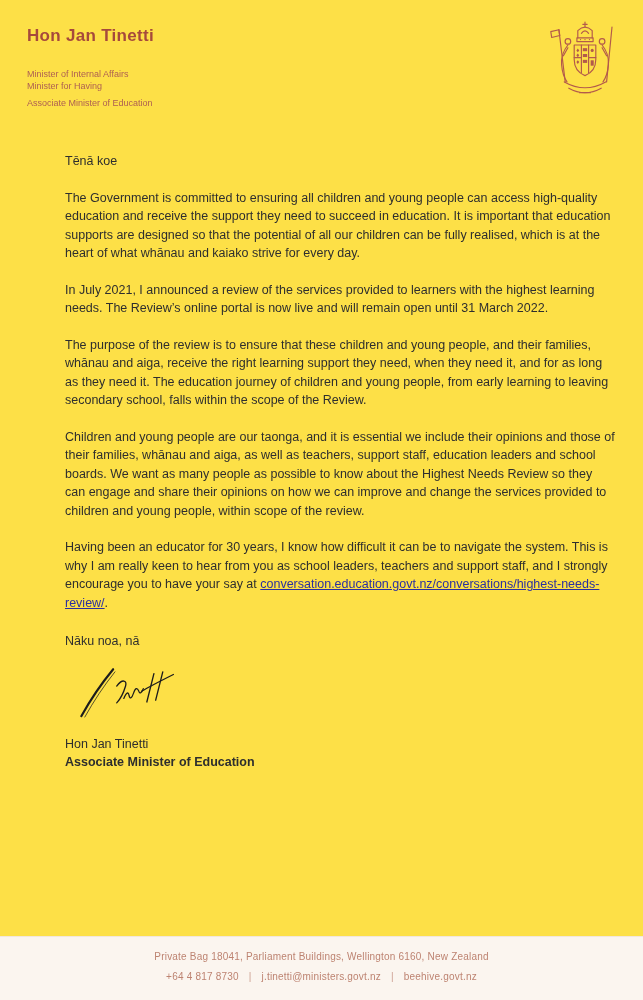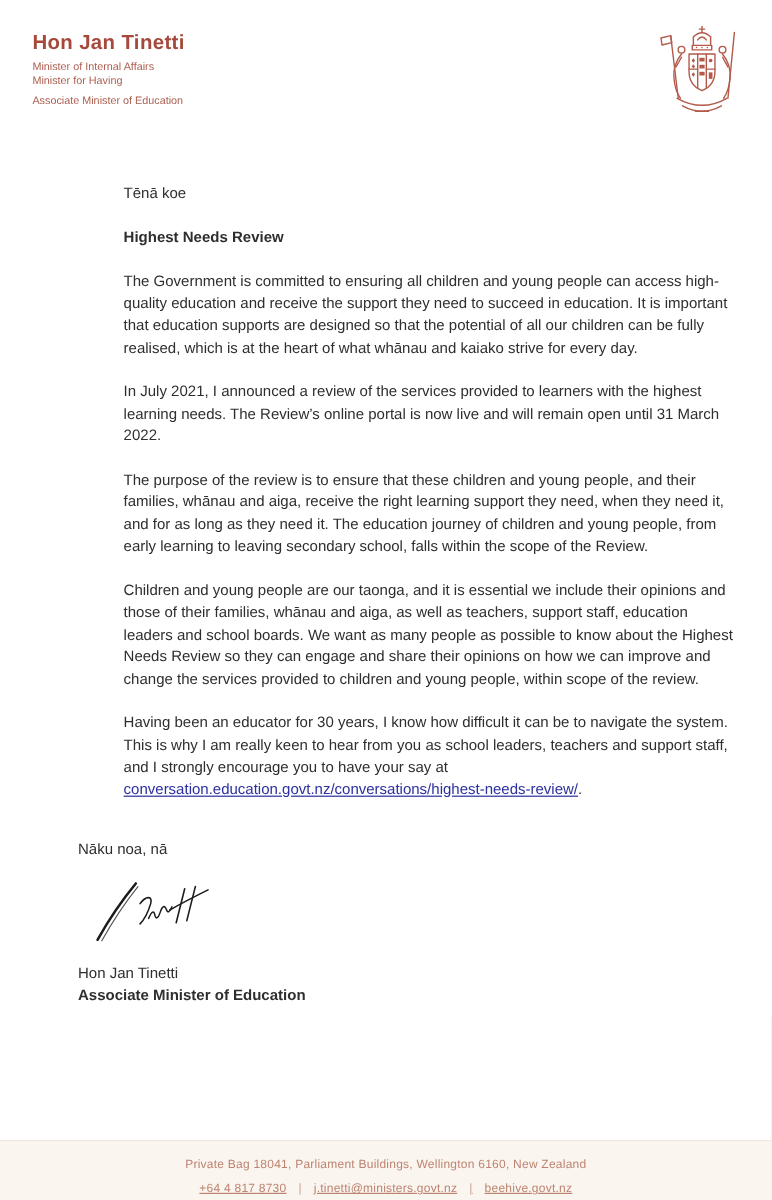--- a/index.html
+++ b/index.html
@@ -1,53 +1,53 @@
 <!DOCTYPE html>
 <html><head>
 <meta charset="utf-8">
 <style>
   * { margin:0; padding:0; box-sizing:border-box; }
   html,body { background:#e8e8e8; }
   .page {
     position:relative;
     width:643px; height:1000px;
     margin:0 auto;
-    background:#ffffff;
+    background:#fde047;
     font-family:"Liberation Sans", sans-serif;
     overflow:hidden;
   }
   
   .header { position:absolute; top:26px; left:27px; }
   .minister-name {
     font-size:17px; font-weight:bold; color:#a6493c; letter-spacing:.3px;
   }
-  .minister-titles { margin-top:3px; }
+  .minister-titles { margin-top:22px; }
   .title-line { font-size:9px; line-height:12px; color:#ae6052; }
   .title-line.assoc { margin-top:5px; }
   .crest { position:absolute; top:16px; right:13px; width:90px; height:94px; }
   
   .letter {
     position:absolute; top:152px; left:65px; width:550px;
     color:#2e2e2e; font-size:12.5px; line-height:18.5px;
   }
-  .letter .block { margin-bottom:18px;margin-left:38px; }
+  .letter .block { margin-bottom:18px; }
   .subject { font-weight:bold; }
   .body-link { color:#2b2fa0; text-decoration:underline; }
-  .closing { margin-top:32px; margin-bottom:12px; }
+  .closing { margin-top:20px; margin-bottom:12px; }
   .signature { width:126px; height:62px; margin:0 0 10px 2px; display:block; }
   .signoff-name { line-height:18px; }
   .signoff-title { font-weight:bold; line-height:18px; }
   
   .footer {
-    position:absolute; left:0; right:0; bottom:0; height:50px;
+    position:absolute; left:0; right:0; bottom:0; height:64px;
     background:#fbf5ef; border-top:1px solid #f2e7dd;
     text-align:center; color:#bd8371; padding-top:13px;
     font-size:10px; line-height:13px; letter-spacing:.2px;
   }
-  .footer-line2 { margin-top:7px;text-decoration:underline; }
+  .footer-line2 { margin-top:7px; }
   .footer .sep { margin:0 10px; color:#ceA193; }
 </style>
 </head>
 <body>
 
 <div class="page">
 
   <div class="header">
     <div class="minister-name">Hon Jan Tinetti</div>
     <div class="minister-titles">
@@ -96,21 +96,20 @@
     <path d="M69,35 l5,9"></path>
 
     <path d="M27,73 Q50,86 73,73"></path>
     <path d="M32,80 Q50,90 68,80"></path>
     <path d="M44,85 h12"></path>
   </svg>
 
   <div class="letter">
     <div class="block">Tēnā koe</div>
 
-    <div class="block subject">Highest Needs Review</div>
 
     <p class="block">The Government is committed to ensuring all children and young people can access high-quality education and receive the support they need to succeed in education. It is important that education supports are designed so that the potential of all our children can be fully realised, which is at the heart of what whānau and kaiako strive for every day.</p>
     <p class="block">In July 2021, I announced a review of the services provided to learners with the highest learning needs. The Review’s online portal is now live and will remain open until 31 March 2022.</p>
     <p class="block">The purpose of the review is to ensure that these children and young people, and their families, whānau and aiga, receive the right learning support they need, when they need it, and for as long as they need it. The education journey of children and young people, from early learning to leaving secondary school, falls within the scope of the Review.</p>
     <p class="block">Children and young people are our taonga, and it is essential we include their opinions and those of their families, whānau and aiga, as well as teachers, support staff, education leaders and school boards. We want as many people as possible to know about the Highest Needs Review so they can engage and share their opinions on how we can improve and change the services provided to children and young people, within scope of the review.</p>
 
     <p class="block"><span>Having been an educator for 30 years, I know how difficult it can be to navigate the system. This is why I am really keen to hear from you as school leaders, teachers and support staff, and I strongly encourage you to have your say at </span><a class="body-link" href="#">conversation.education.govt.nz/conversations/highest-needs-review/</a><span>.</span></p>
 
 
     <div class="closing">Nāku noa, nā</div>

